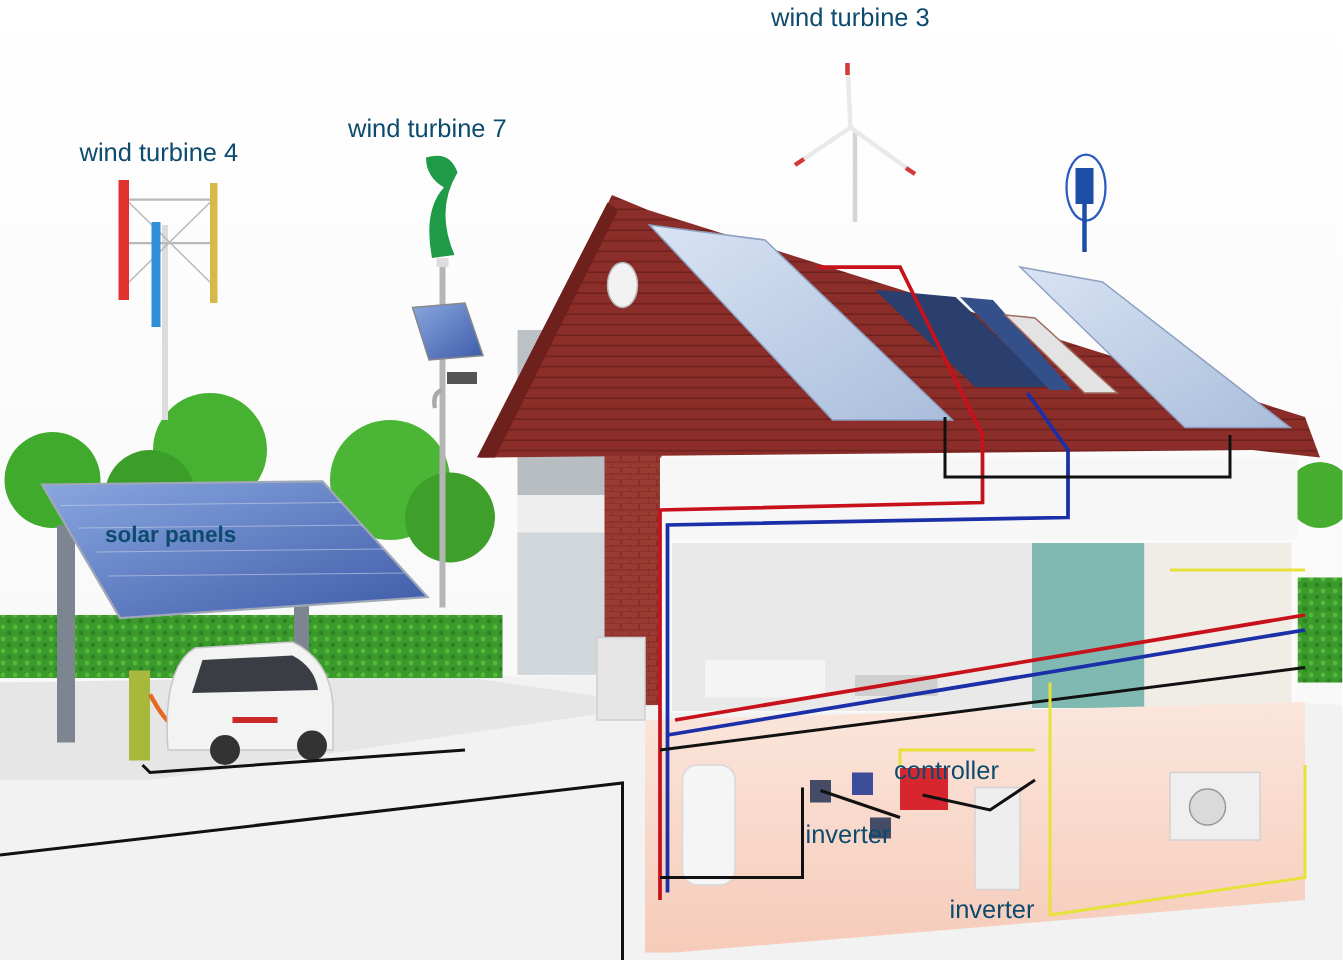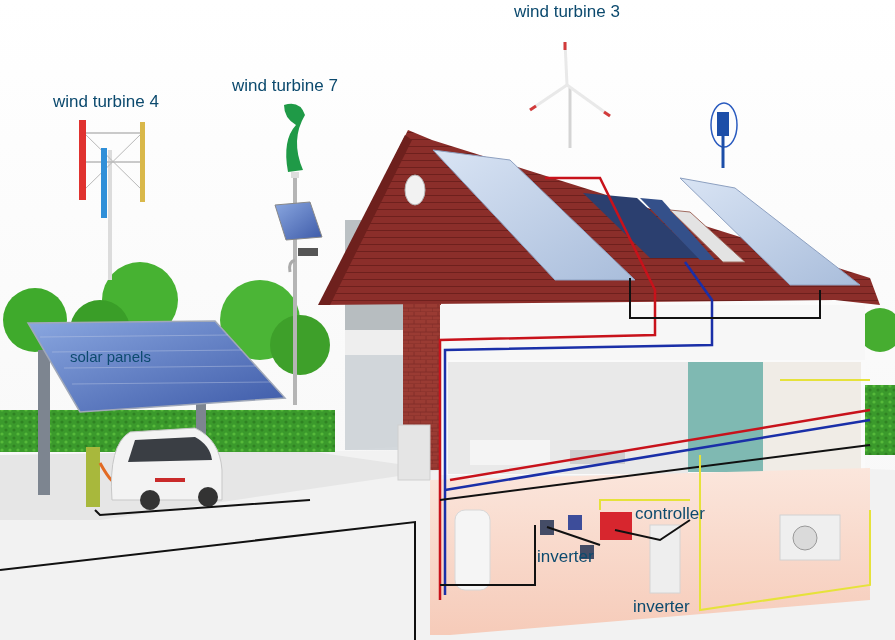--- a/index.html
+++ b/index.html
@@ -182,17 +182,17 @@
   <g fill="none" stroke="#e6e23a" stroke-width="2">
     <path d="M700 455 L700 610 L870 585 L870 510"></path>
     <path d="M600 510 L600 500 L690 500"></path>
     <path d="M780 380 L870 380"></path>
   </g>
 </svg>
 
 <span class="lbl" style="left:53px;top:93px;">wind turbine 4</span>
 <span class="lbl" style="left:232px;top:77px;">wind turbine 7</span>
 <span class="lbl" style="left:514px;top:3px;">wind turbine 3</span>
-<span class="lbl" style="left:70px;top:349px;font-size:15px;">solar panels</span>
-<span class="lbl" style="left:635px;top:505px;">controller</span>
+<span class="lbl" style="left:70px;top:349px;font-size:15px;font-weight:bold;">solar panels</span>
+<span class="lbl" style="left:596px;top:505px;">controller</span>
 <span class="lbl" style="left:537px;top:548px;">inverter</span>
 <span class="lbl" style="left:633px;top:598px;">inverter</span>
 </div>
 
 </body></html>

